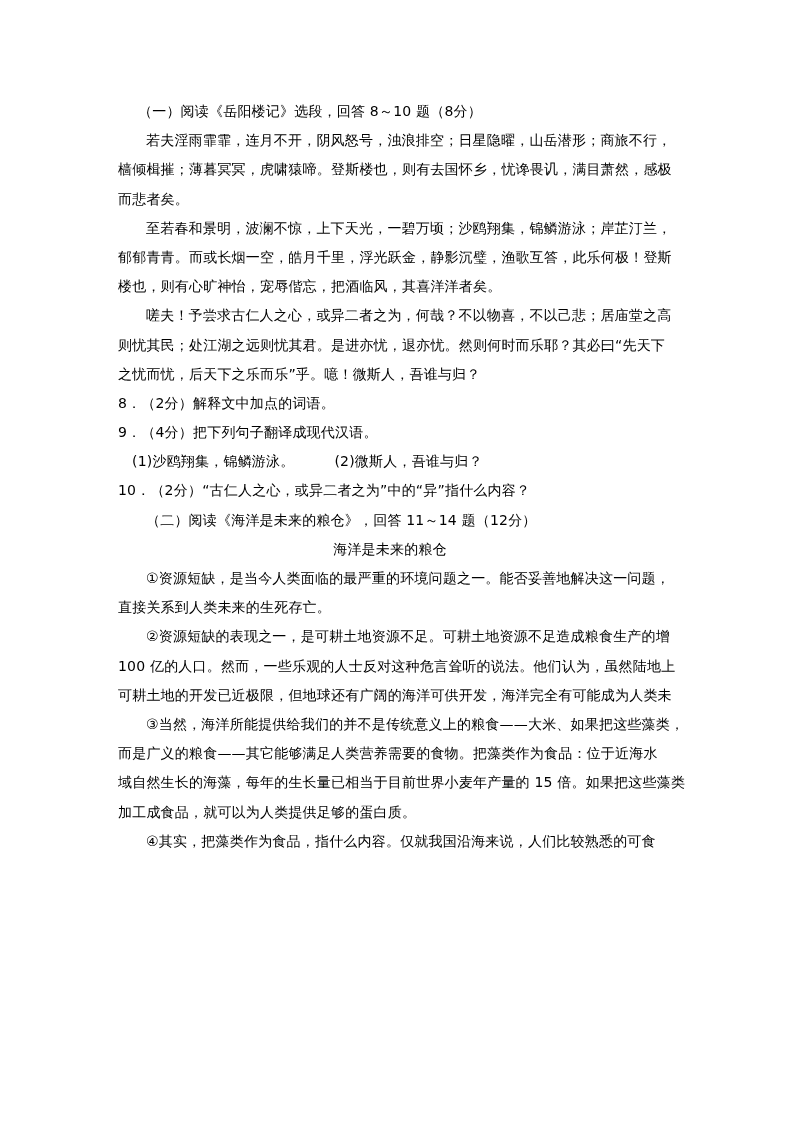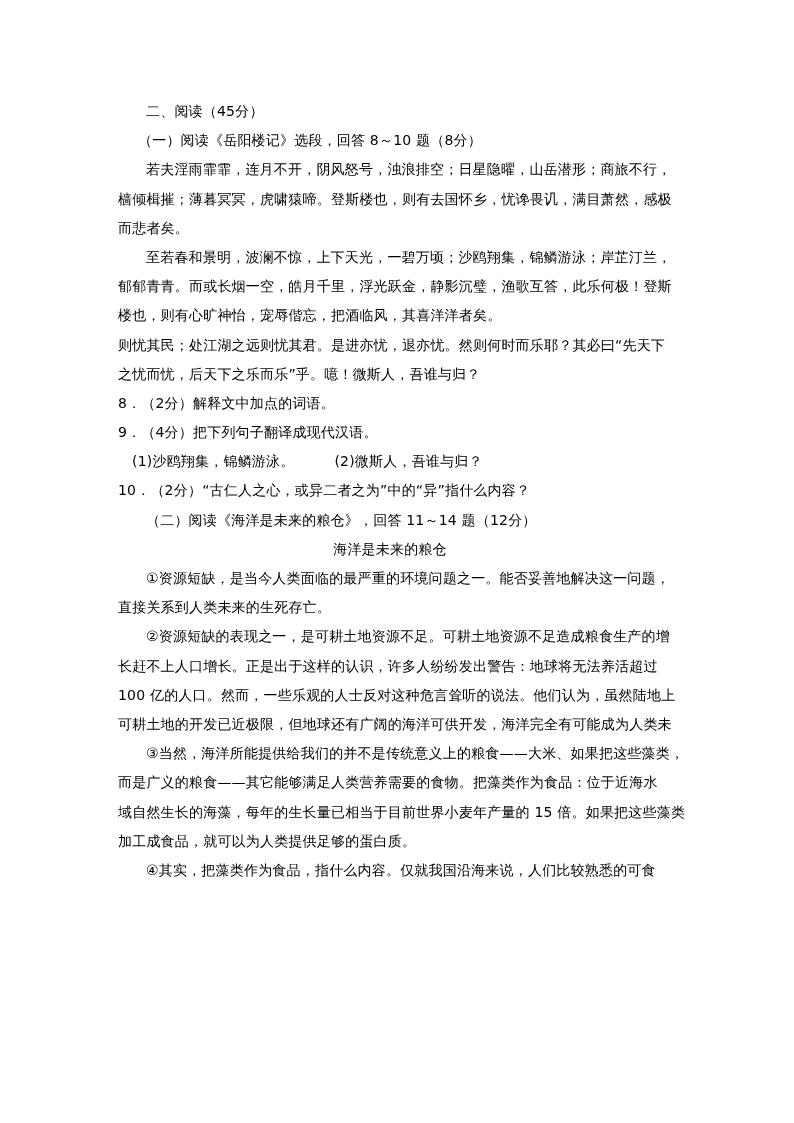--- a/index.html
+++ b/index.html
@@ -13,36 +13,36 @@
   .center { text-align: center; }
   .para { display: block; }
   .gap { display: inline-block; width: 34px; }
   .gap2 { display: inline-block; width: 40px; }
 </style>
 </head>
 <body>
 
 <div class="page">
 
-  <div class="line indent1">二、阅读（45分）</div>
   <div class="line indent-m">（一）阅读《岳阳楼记》选段，回答 8～10 题（8分）</div>
 
   <div class="para">
     <div class="line indent1">若夫淫雨霏霏，连月不开，阴风怒号，浊浪排空；日星隐曜，山岳潜形；商旅不行，</div>
     <div class="line">樯倾楫摧；薄暮冥冥，虎啸猿啼。登斯楼也，则有去国怀乡，忧谗畏讥，满目萧然，感极</div>
     <div class="line">而悲者矣。</div>
   </div>
 
   <div class="para">
     <div class="line indent1">至若春和景明，波澜不惊，上下天光，一碧万顷；沙鸥翔集，锦鳞游泳；岸芷汀兰，</div>
     <div class="line">郁郁青青。而或长烟一空，皓月千里，浮光跃金，静影沉璧，渔歌互答，此乐何极！登斯</div>
     <div class="line">楼也，则有心旷神怡，宠辱偕忘，把酒临风，其喜洋洋者矣。</div>
   </div>
 
   <div class="para">
+    <div class="line indent1">嗟夫！予尝求古仁人之心，或异二者之为，何哉？不以物喜，不以己悲；居庙堂之高</div>
     <div class="line">则忧其民；处江湖之远则忧其君。是进亦忧，退亦忧。然则何时而乐耶？其必曰“先天下</div>
     <div class="line">之忧而忧，后天下之乐而乐”乎。噫！微斯人，吾谁与归？</div>
   </div>
 
   <div class="line">
     <span>8．</span><span>（2分）解释文中加点的词语。</span>
   </div>
 
   <div class="line">
     <span>9．</span><span>（4分）把下列句子翻译成现代汉语。</span>
@@ -58,21 +58,20 @@
   <div class="line indent1">（二）阅读《海洋是未来的粮仓》，回答 11～14 题（12分）</div>
   <div class="line center">海洋是未来的粮仓</div>
 
   <div class="para">
     <div class="line indent1">①资源短缺，是当今人类面临的最严重的环境问题之一。能否妥善地解决这一问题，</div>
     <div class="line">直接关系到人类未来的生死存亡。</div>
   </div>
 
   <div class="para">
     <div class="line indent1">②资源短缺的表现之一，是可耕土地资源不足。可耕土地资源不足造成粮食生产的增</div>
-    <div class="line">长赶不上人口增长。正是出于这样的认识，许多人纷纷发出警告：地球将无法养活超过</div>
     <div class="line">100 亿的人口。然而，一些乐观的人士反对这种危言耸听的说法。他们认为，虽然陆地上</div>
     <div class="line">可耕土地的开发已近极限，但地球还有广阔的海洋可供开发，海洋完全有可能成为人类未</div>
   </div>
 
   <div class="para">
     <div class="line indent1">③当然，海洋所能提供给我们的并不是传统意义上的粮食——大米、如果把这些藻类，</div>
     <div class="line">而是广义的粮食——其它能够满足人类营养需要的食物。把藻类作为食品：位于近海水</div>
     <div class="line">域自然生长的海藻，每年的生长量已相当于目前世界小麦年产量的 15 倍。如果把这些藻类</div>
     <div class="line">加工成食品，就可以为人类提供足够的蛋白质。</div>
   </div>

